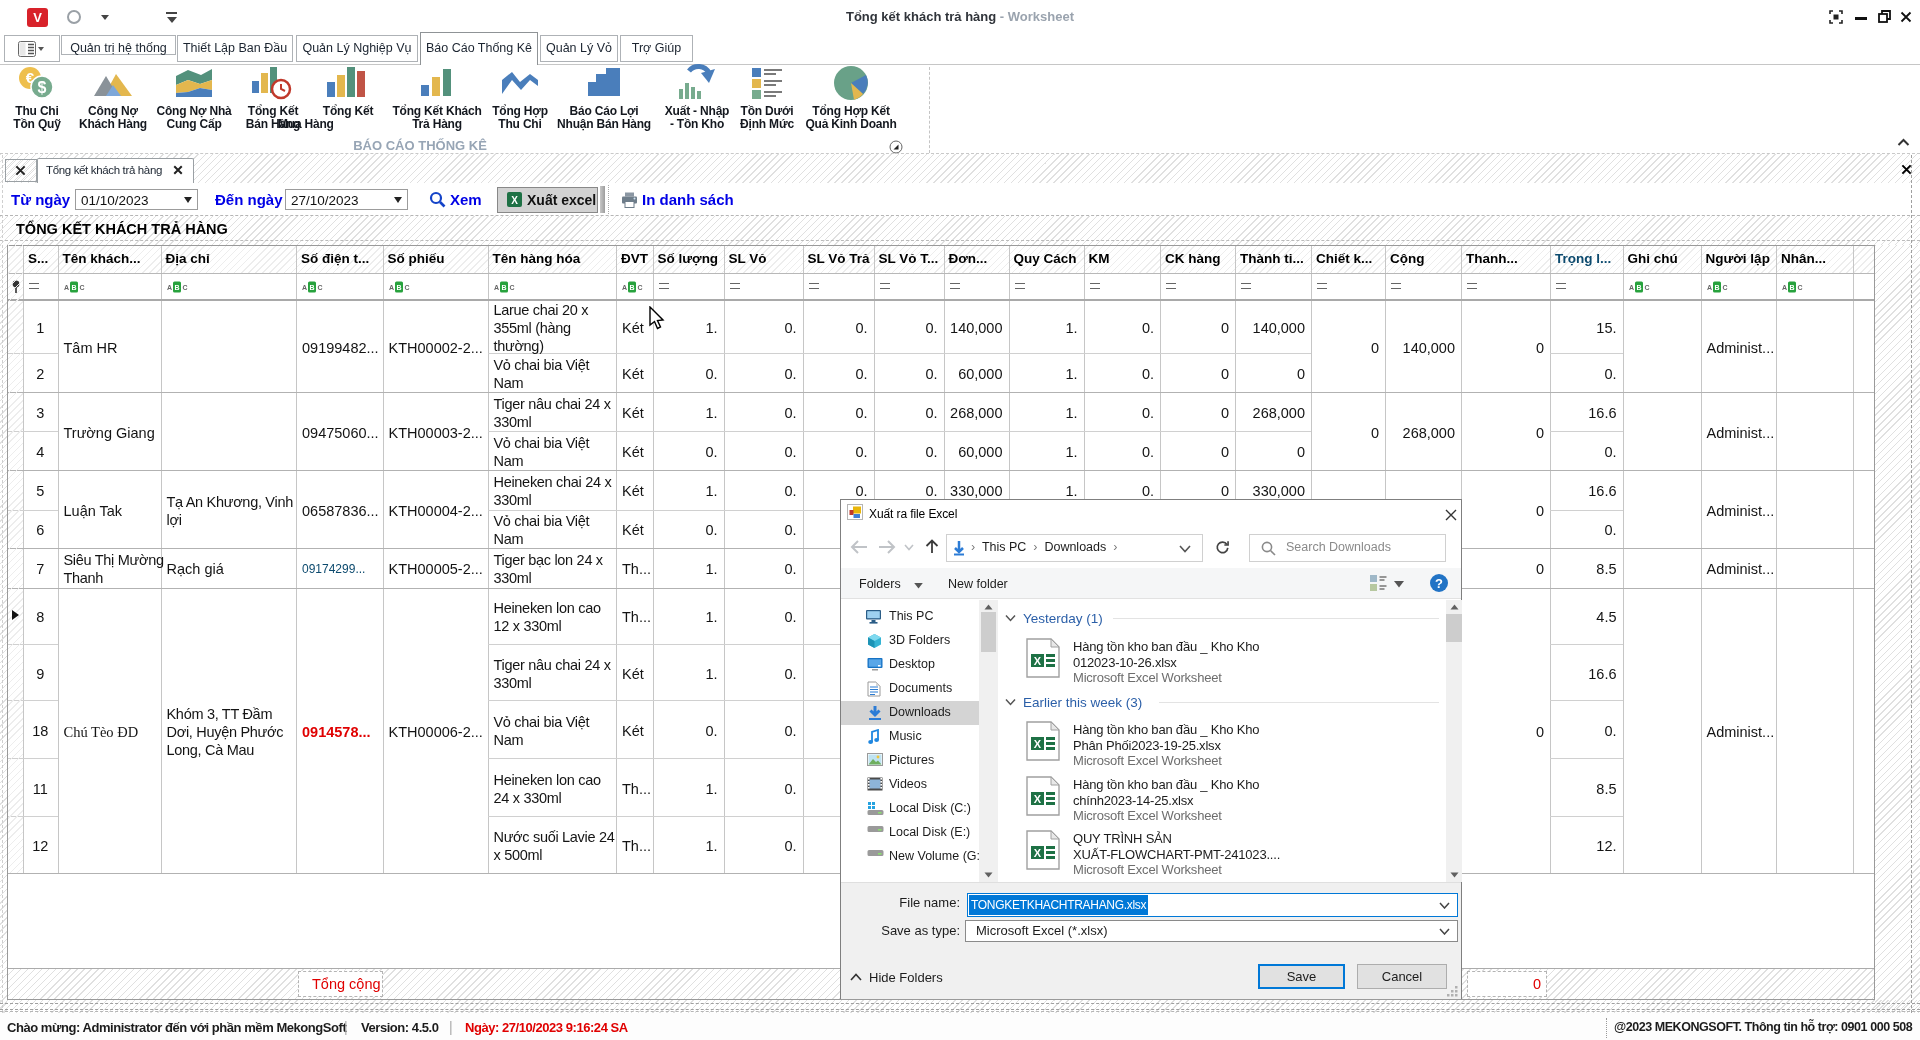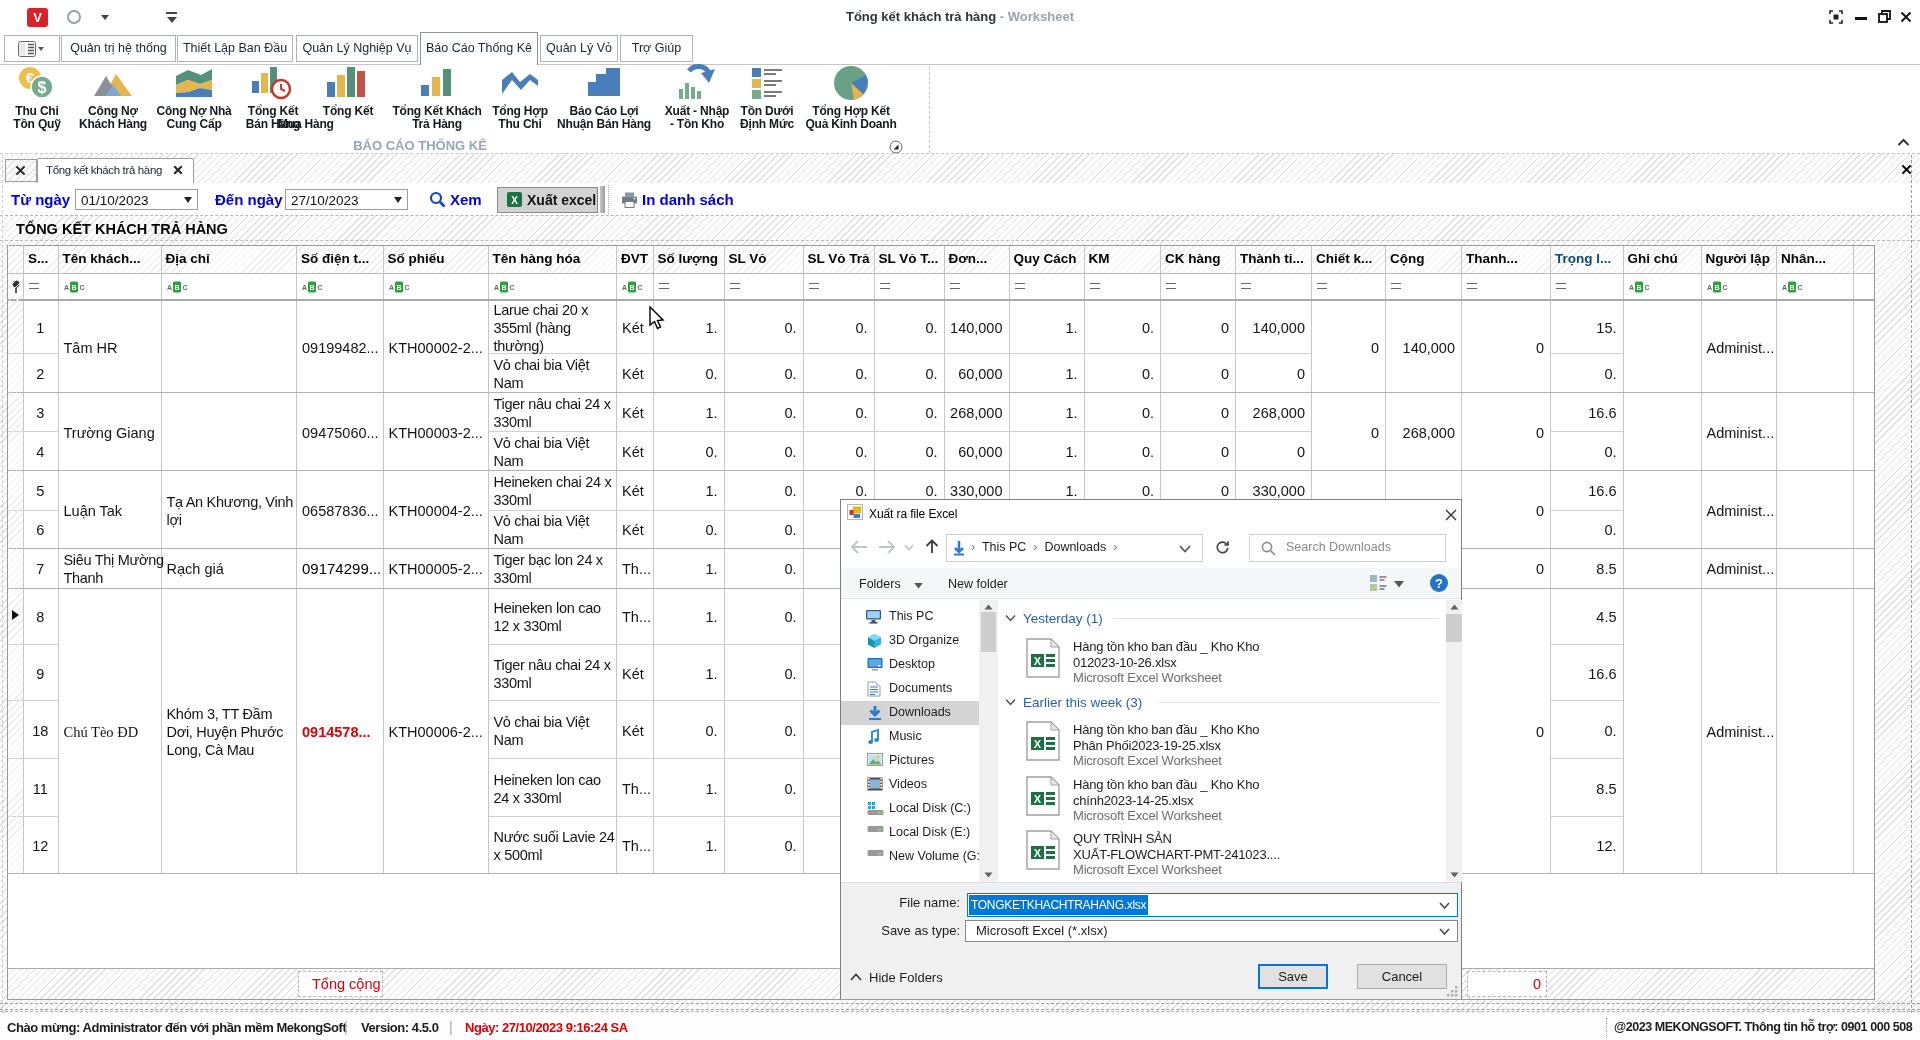--- a/index.html
+++ b/index.html
@@ -35,21 +35,21 @@
       <path d="M5 5 V2 H13 V10 H10"></path>
     </g>
   </svg>
 <svg style="left:1900px;top:11px" width="12" height="12" viewBox="0 0 12 12">
     <path d="M1.5 1.5 L10.5 10.5 M10.5 1.5 L1.5 10.5" stroke="#111" stroke-width="1.8"></path>
   </svg>
 <div style="left:0px;top:32px;width:1920px;height:34px;background:#fff"></div>
 <div style="left:0px;top:64px;width:421px;height:1px;background:#c6c6c6"></div>
 <div style="left:537px;top:64px;width:1383px;height:1px;background:#c6c6c6"></div>
 <div style="left:4px;top:35px;width:56px;height:27px;background:#fff;border:1px solid #aeb2b6;font-size:12.5px;color:#1b2430;text-align:center;line-height:25px"></div>
-<div style="left:61px;top:35px;width:115px;height:27px;background:#fff;border:1px solid #aeb2b6;font-size:12.5px;color:#1b2430;text-align:center;line-height:25px">Quản trị hệ thống</div>
+<div style="left:61px;top:35px;width:115px;height:20px;background:#fff;border:1px solid #aeb2b6;font-size:12.5px;color:#1b2430;text-align:center;line-height:25px">Quản trị hệ thống</div>
 <div style="left:177px;top:35px;width:116px;height:27px;background:#fff;border:1px solid #aeb2b6;font-size:12.5px;color:#1b2430;text-align:center;line-height:25px">Thiết Lập Ban Đầu</div>
 <div style="left:296px;top:35px;width:122px;height:27px;background:#fff;border:1px solid #aeb2b6;font-size:12.5px;color:#1b2430;text-align:center;line-height:25px">Quản Lý Nghiệp Vụ</div>
 <div style="left:420px;top:32px;width:118px;height:33px;background:#fff;border:1px solid #8f9396;border-bottom:none;font-size:12.5px;color:#1b2430;text-align:center;line-height:31px">Báo Cáo Thống Kê</div>
 <div style="left:540px;top:35px;width:78px;height:27px;background:#fff;border:1px solid #aeb2b6;font-size:12.5px;color:#1b2430;text-align:center;line-height:25px">Quản Lý Vỏ</div>
 <div style="left:620px;top:35px;width:73px;height:27px;background:#fff;border:1px solid #aeb2b6;font-size:12.5px;color:#1b2430;text-align:center;line-height:25px">Trợ Giúp</div>
 <svg style="left:18px;top:41px" width="26" height="16" viewBox="0 0 26 16">
     <rect x="0.5" y="0.5" width="17" height="15" rx="2" fill="#fff" stroke="#666"></rect>
     <rect x="1.5" y="1.5" width="6" height="13" fill="#e8e8e8"></rect>
     <g stroke="#555" stroke-width="1.4">
       <path d="M10 3.5 h6 M10 6.5 h6 M10 9.5 h6 M10 12.5 h6"></path>
@@ -398,21 +398,21 @@
 <div class="t" style="left:388.5px;top:338.5px;line-height:18px;font-size:14.5px;color:#141414;">KTH00002-2...</div>
 <div class="t" style="left:63.5px;top:423.5px;line-height:18px;font-size:14.5px;color:#141414;">Trường Giang</div>
 <div class="t" style="left:302px;top:423.5px;line-height:18px;font-size:14.5px;color:#141414;">09475060...</div>
 <div class="t" style="left:388.5px;top:423.5px;line-height:18px;font-size:14.5px;color:#141414;">KTH00003-2...</div>
 <div class="t" style="left:63.5px;top:501.5px;line-height:18px;font-size:14.5px;color:#141414;">Luận Tak</div>
 <div style="left:166.5px;top:492.5px;line-height:18px;font-size:14.5px;color:#141414;white-space:nowrap;letter-spacing:-0.3px">Tạ An Khương, Vinh<br>lợi</div>
 <div class="t" style="left:302px;top:501.5px;line-height:18px;font-size:14.5px;color:#141414;">06587836...</div>
 <div class="t" style="left:388.5px;top:501.5px;line-height:18px;font-size:14.5px;color:#141414;">KTH00004-2...</div>
 <div style="left:63.5px;top:551.25px;line-height:18px;font-size:14.5px;color:#141414;white-space:nowrap;letter-spacing:-0.3px">Siêu Thị Mường<br>Thanh</div>
 <div class="t" style="left:166.5px;top:560.25px;line-height:18px;font-size:14.5px;color:#141414;">Rạch giá</div>
-<div class="t" style="left:302px;top:560.25px;line-height:18px;font-size:15px;color:#000000;">09174299...</div>
+<div class="t" style="left:302px;top:560.25px;line-height:18px;font-size:12px;color:#0c4a6e;">09174299...</div>
 <div class="t" style="left:388.5px;top:560.25px;line-height:18px;font-size:14.5px;color:#141414;">KTH00005-2...</div>
 <div class="t" style="left:63.5px;top:723.0px;line-height:18px;font-size:14.5px;color:#141414;font-family:Liberation Serif, serif;">Chú Tèo ĐD</div>
 <div style="left:166.5px;top:705.0px;line-height:18px;font-size:14.5px;color:#141414;white-space:nowrap;letter-spacing:-0.3px">Khóm 3, TT Đầm<br>Dơi, Huyện Phước<br>Long, Cà Mau</div>
 <div class="t" style="left:302px;top:723.0px;line-height:18px;font-size:14.5px;color:#e00000;font-weight:bold;">0914578...</div>
 <div class="t" style="left:388.5px;top:723.0px;line-height:18px;font-size:14.5px;color:#141414;">KTH00006-2...</div>
 <div style="left:493.5px;top:301.0px;line-height:18px;font-size:14.5px;color:#141414;white-space:nowrap;letter-spacing:-0.3px">Larue chai 20 x<br>355ml (hàng<br>thường)</div>
 <div class="t" style="left:622px;top:319.0px;line-height:18px;font-size:14.5px;color:#141414;">Két</div>
 <div style="left:493.5px;top:356.0px;line-height:18px;font-size:14.5px;color:#141414;white-space:nowrap;letter-spacing:-0.3px">Vỏ chai bia Việt<br>Nam</div>
 <div class="t" style="left:622px;top:365.0px;line-height:18px;font-size:14.5px;color:#141414;">Két</div>
 <div style="left:493.5px;top:395.0px;line-height:18px;font-size:14.5px;color:#141414;white-space:nowrap;letter-spacing:-0.3px">Tiger nâu chai 24 x<br>330ml</div>
@@ -662,21 +662,21 @@
       </svg>
     </div>
 <div style="position:absolute;left:48px;top:109px;font-size:12.5px;color:#1c1c1c;white-space:nowrap">This PC</div>
 <div style="left:26px;top:133px">
       <svg width="15" height="16" viewBox="0 0 15 16">
         <path d="M7.5 1 L14 4.5 L14 11.5 L7.5 15 L1 11.5 L1 4.5 Z" fill="#35b4d4"></path>
         <path d="M7.5 1 L14 4.5 L7.5 8 L1 4.5 Z" fill="#7fd9ef"></path>
         <path d="M7.5 8 L7.5 15 L1 11.5 L1 4.5 Z" fill="#1d93b5"></path>
       </svg>
     </div>
-<div style="position:absolute;left:48px;top:133px;font-size:12.5px;color:#1c1c1c;white-space:nowrap">3D Organize</div>
+<div style="position:absolute;left:48px;top:133px;font-size:12.5px;color:#1c1c1c;white-space:nowrap">3D Folders</div>
 <div style="left:26px;top:157px">
       <svg width="16" height="14" viewBox="0 0 16 14">
         <rect x="0.5" y="1" width="15" height="10" rx="1" fill="#1672c4"></rect>
         <rect x="1.8" y="2.3" width="12.4" height="7.4" fill="#5aa7e8"></rect>
         <rect x="11" y="8" width="2.5" height="1.5" fill="#fff"></rect>
         <rect x="5" y="12" width="6" height="1.5" fill="#9a9a9a"></rect>
       </svg>
     </div>
 <div style="position:absolute;left:48px;top:157px;font-size:12.5px;color:#1c1c1c;white-space:nowrap">Desktop</div>
 <div style="left:26px;top:181px">
@@ -854,21 +854,21 @@
 <div style="position:absolute;left:0px;top:423px;width:119px;text-align:right;font-size:13px;color:#1c1c1c">Save as type:</div>
 <div style="position:absolute;left:124px;top:420px;width:493px;height:22px;background:#fff;border:1px solid #8a8a8a"></div>
 <div style="position:absolute;left:135px;top:423px;font-size:13px;color:#1c1c1c;white-space:nowrap">Microsoft Excel (*.xlsx)</div>
 <svg style="left:598px;top:428px" width="11" height="7" viewBox="0 0 11 7">
       <path d="M1 1 L5.5 6 L10 1" fill="none" stroke="#444" stroke-width="1.5"></path>
     </svg>
 <svg style="left:9px;top:473px" width="12" height="8" viewBox="0 0 12 8">
       <path d="M1 7 L6 1.5 L11 7" fill="none" stroke="#333" stroke-width="1.6"></path>
     </svg>
 <div style="position:absolute;left:28px;top:470px;font-size:13px;color:#1c1c1c;white-space:nowrap">Hide Folders</div>
-<div style="position:absolute;left:417px;top:464px;width:70px;height:25px;background:#e1e1e1;border:2px solid #0078d7;font-size:13px;color:#1c1c1c;text-align:center;line-height:21px">Save</div>
+<div style="position:absolute;left:417px;top:464px;width:87px;height:25px;background:#e1e1e1;border:2px solid #0078d7;font-size:13px;color:#1c1c1c;text-align:center;line-height:21px">Save</div>
 <div style="position:absolute;left:516px;top:464px;width:90px;height:25px;background:#e1e1e1;border:1px solid #adadad;font-size:13px;color:#1c1c1c;text-align:center;line-height:23px">Cancel</div>
 <svg style="left:606px;top:486px" width="12" height="12" viewBox="0 0 12 12">
       <g fill="#b0b0b0">
         <rect x="8" y="0" width="2.5" height="2.5"></rect>
         <rect x="8" y="4" width="2.5" height="2.5"></rect>
         <rect x="4" y="4" width="2.5" height="2.5"></rect>
         <rect x="8" y="8" width="2.5" height="2.5"></rect>
         <rect x="4" y="8" width="2.5" height="2.5"></rect>
         <rect x="0" y="8" width="2.5" height="2.5"></rect>
       </g>

